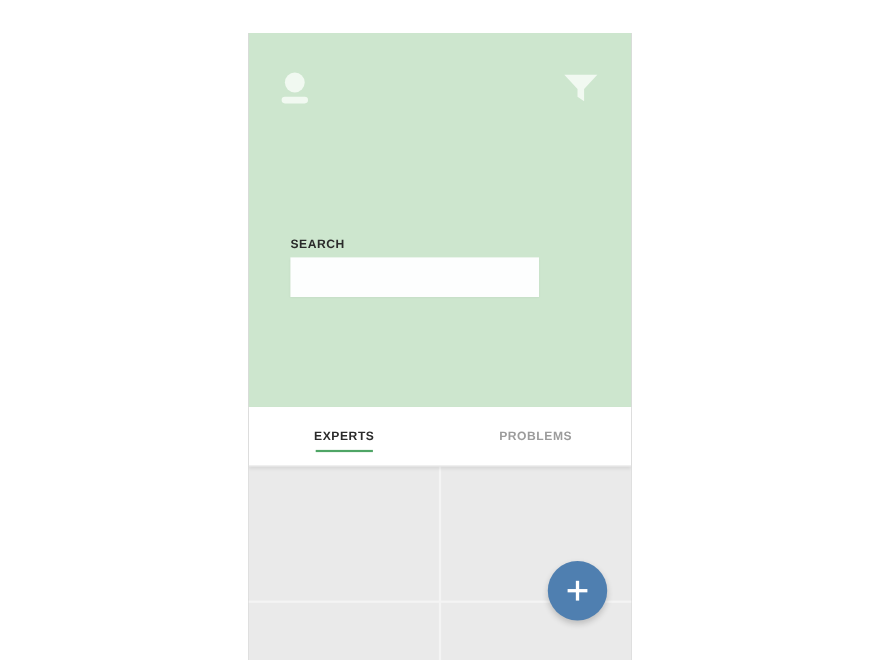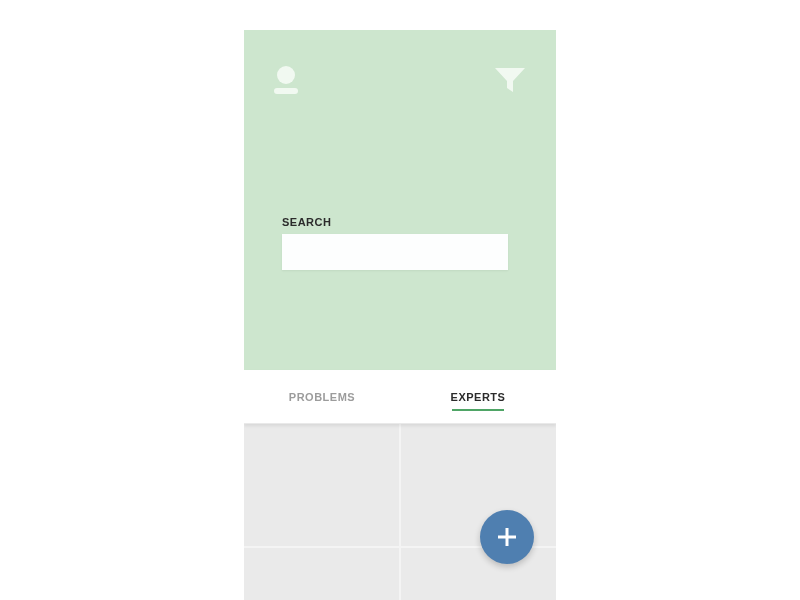--- a/index.html
+++ b/index.html
@@ -7,21 +7,21 @@
     width: 800px;
     height: 600px;
     background: #ffffff;
     font-family: -apple-system, BlinkMacSystemFont, "Segoe UI", Arial, sans-serif;
     display: flex;
     justify-content: center;
     align-items: flex-start;
     overflow: hidden;
   }
   .device {
-    width: 312px;
+    width: 348px;
     height: 570px;
     margin-top: 30px;
     background: #a3a3a3;
     position: relative;
     overflow: hidden;
   }
   .hero {
     width: 100%;
     height: 340px;
     background: #cde6ce;
@@ -174,22 +174,22 @@
       </div>
     </div>
 
     <div class="search-section">
       <div class="search-label">SEARCH</div>
       <input class="search-input" type="text" placeholder="" style="">
     </div>
   </div>
 
   <div class="tabs">
+    <div class="tab active">EXPERTS</div>
     <div class="tab">PROBLEMS</div>
-    <div class="tab active">EXPERTS</div>
   </div>
 
   <div class="grid">
     <div class="cell"></div>
     <div class="cell"></div>
     <div class="cell"></div>
     <div class="cell"></div>
     <div class="grid-divider-v"></div>
     <div class="grid-divider-h"></div>
   </div>

